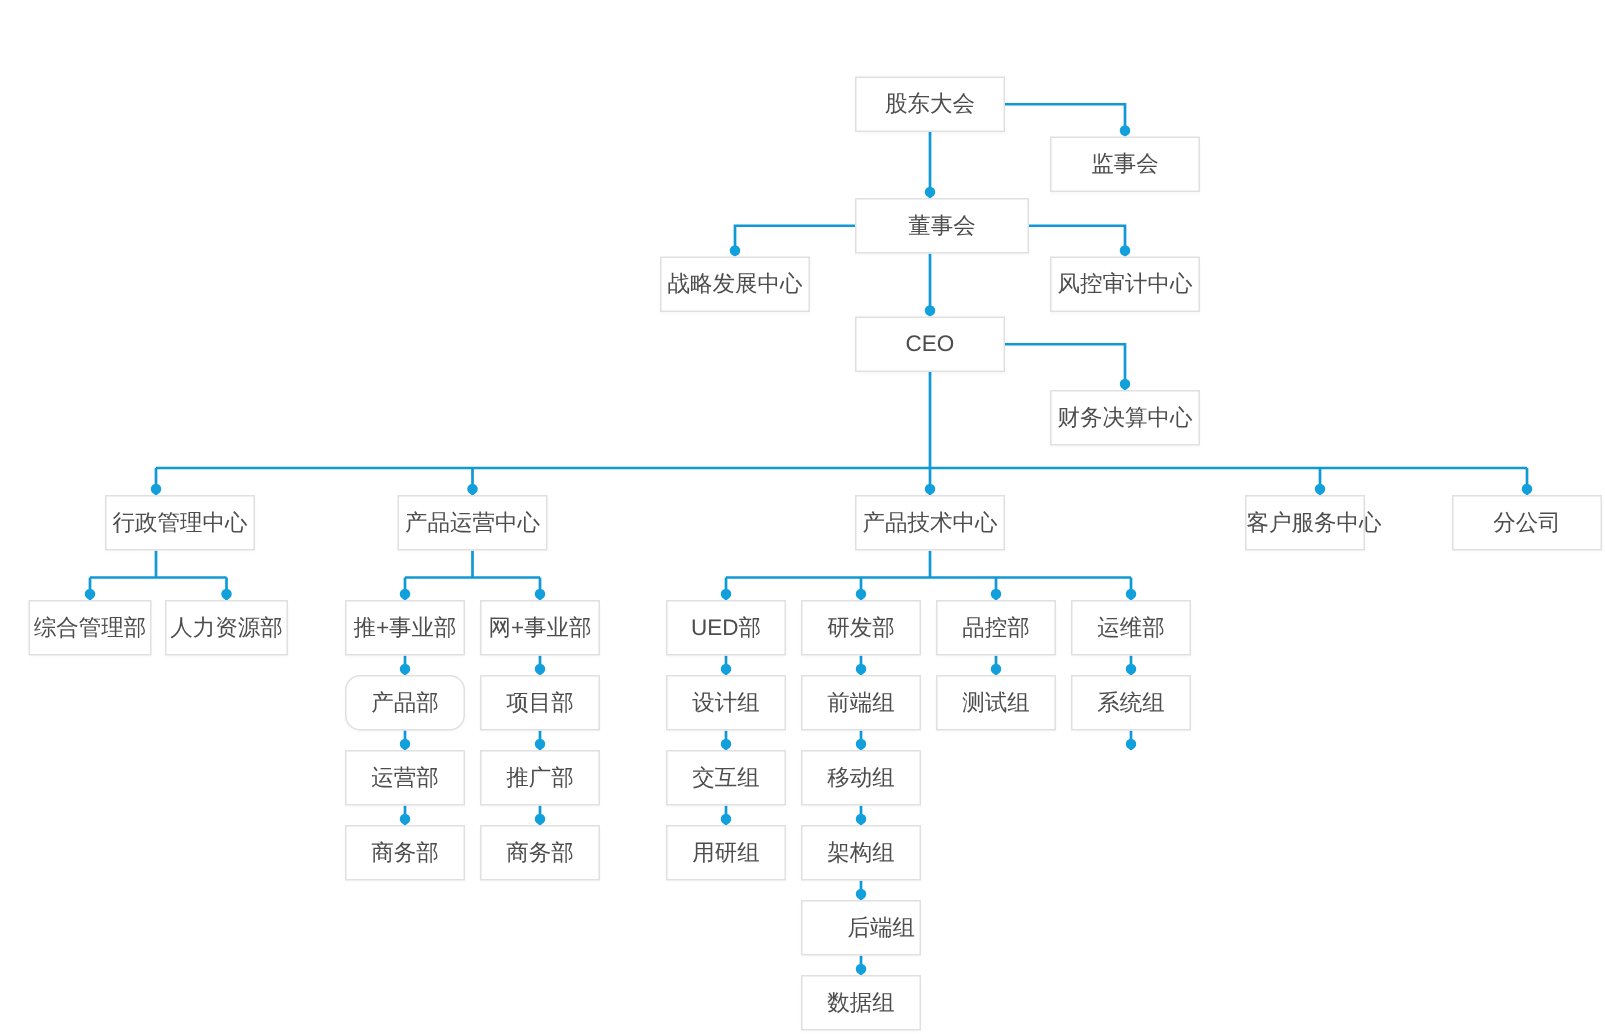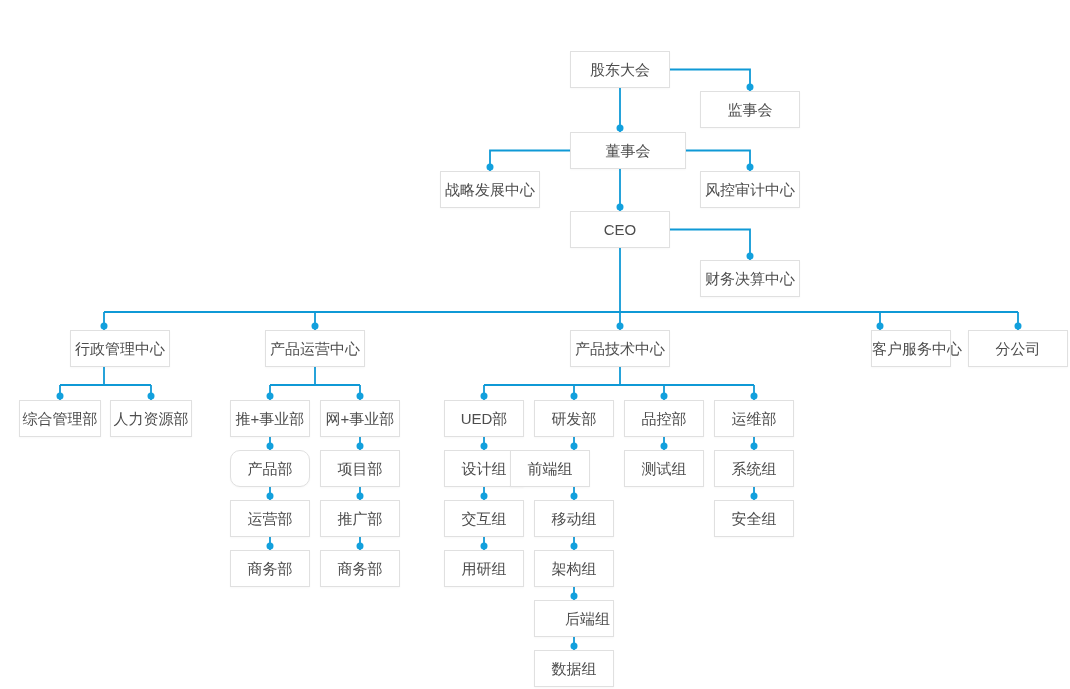--- a/index.html
+++ b/index.html
@@ -125,40 +125,39 @@
 <div class="node" style="left: 570px; top: 51px; width: 100px;">股东大会</div>
     <div class="node" style="left: 700px; top: 91px; width: 100px;">监事会</div>
     <div class="node" style="left: 570px; top: 132px; width: 116px;">董事会</div>
     <div class="node" style="left: 440px; top: 171px; width: 100px;">战略发展中心</div>
     <div class="node" style="left: 700px; top: 171px; width: 100px;">风控审计中心</div>
     <div class="node" style="left: 570px; top: 211px; width: 100px;">CEO</div>
     <div class="node" style="left: 700px; top: 260px; width: 100px;">财务决算中心</div>
     <div class="node" style="left: 70px; top: 330px; width: 100px;">行政管理中心</div>
     <div class="node" style="left: 265px; top: 330px; width: 100px;">产品运营中心</div>
     <div class="node" style="left: 570px; top: 330px; width: 100px;">产品技术中心</div>
-    <div class="node" style="left: 830px; top: 330px; width: 80px; margin-left: 41px;">客户服务中心</div>
+    <div class="node" style="left: 830px; top: 330px; width: 80px;">客户服务中心</div>
     <div class="node" style="left: 968px; top: 330px; width: 100px;">分公司</div>
     <div class="node" style="left: 19px; top: 400px; width: 82px;">综合管理部</div>
     <div class="node" style="left: 110px; top: 400px; width: 82px;">人力资源部</div>
     <div class="node" style="left: 230px; top: 400px; width: 80px;">推+事业部</div>
     <div class="node" style="left: 320px; top: 400px; width: 80px;">网+事业部</div>
     <div class="node" style="left: 230px; top: 450px; width: 80px; border-radius: 10px;">产品部</div>
     <div class="node" style="left: 320px; top: 450px; width: 80px;">项目部</div>
     <div class="node" style="left: 230px; top: 500px; width: 80px;">运营部</div>
     <div class="node" style="left: 320px; top: 500px; width: 80px;">推广部</div>
     <div class="node" style="left: 230px; top: 550px; width: 80px;">商务部</div>
     <div class="node" style="left: 320px; top: 550px; width: 80px;">商务部</div>
     <div class="node" style="left: 444px; top: 400px; width: 80px;">UED部</div>
     <div class="node" style="left: 534px; top: 400px; width: 80px;">研发部</div>
     <div class="node" style="left: 624px; top: 400px; width: 80px;">品控部</div>
     <div class="node" style="left: 714px; top: 400px; width: 80px;">运维部</div>
     <div class="node" style="left: 444px; top: 450px; width: 80px;">设计组</div>
-    <div class="node" style="left: 510px; top: 450px; width: 80px;">前端组</div>
+    <div class="node" style="left: 534px; top: 450px; width: 80px;">前端组</div>
     <div class="node" style="left: 624px; top: 450px; width: 80px;">测试组</div>
     <div class="node" style="left: 714px; top: 450px; width: 80px;">系统组</div>
     <div class="node" style="left: 444px; top: 500px; width: 80px;">交互组</div>
     <div class="node" style="left: 534px; top: 500px; width: 80px;">移动组</div>
-    <div class="node" style="left: 714px; top: 500px; width: 80px;">安全组</div>
     <div class="node" style="left: 444px; top: 550px; width: 80px;">用研组</div>
     <div class="node" style="left: 534px; top: 550px; width: 80px;">架构组</div>
     <div class="node" style="left: 534px; top: 600px; width: 80px; padding-left: 27px;">后端组</div>
     <div class="node" style="left: 534px; top: 650px; width: 80px; text-align: center;">数据组</div>
   </div>
 
 </body></html>

